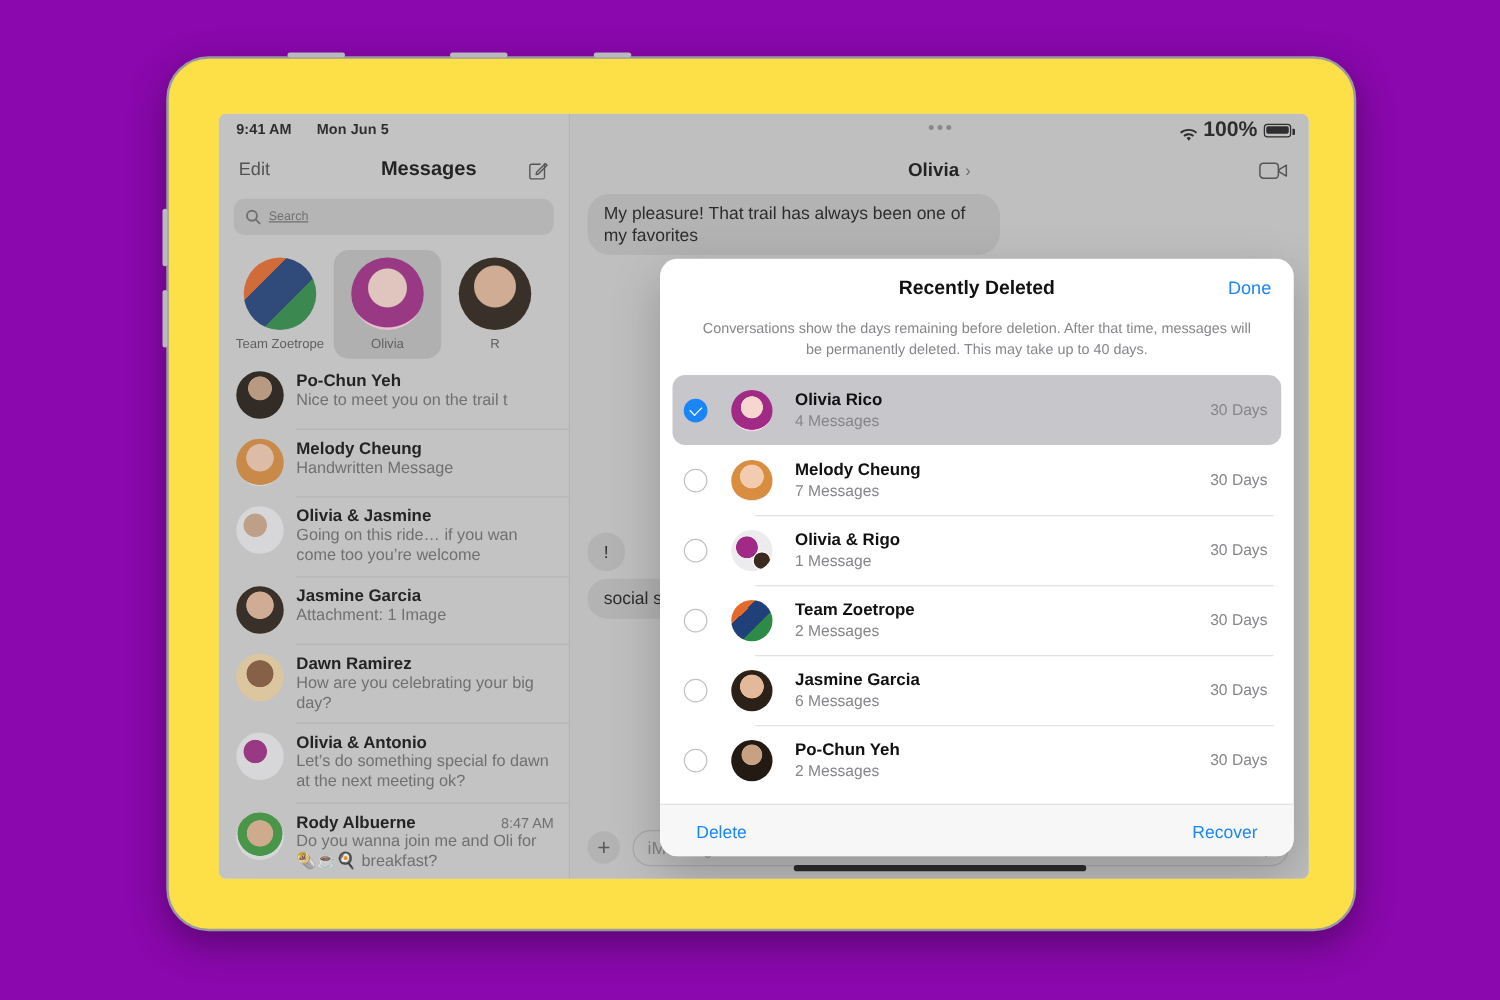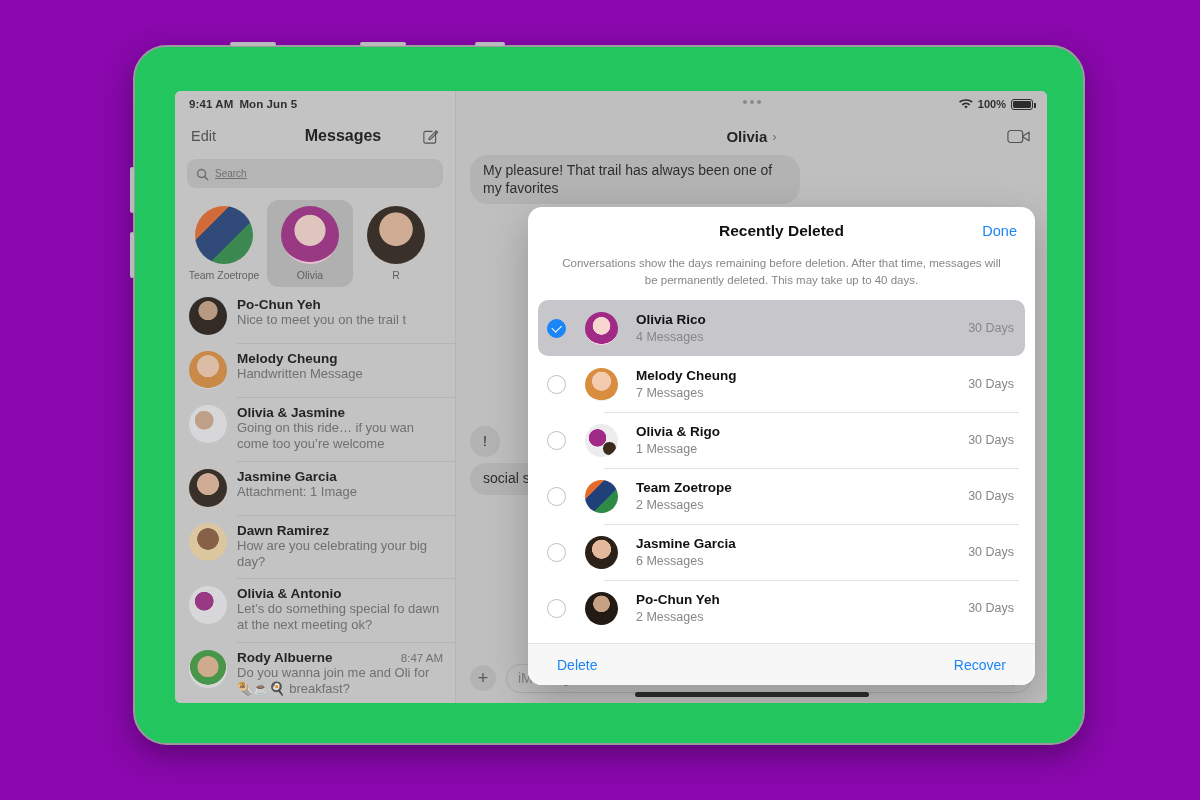--- a/index.html
+++ b/index.html
@@ -13,21 +13,21 @@
     position: relative;
     width: 1200px; height: 800px;
     background: #8A08AD;
   }
 
   
   #device-frame {
     position: absolute;
     left: 133px; top: 45px;
     width: 952px; height: 700px;
-    background: #22c55e;
+    background: #fde047;
     border-radius: 34px;
     border: 2px solid #9a9a9e;
     box-shadow: 0 10px 30px rgba(0,0,0,.35);
   }
   .side-button {
     position: absolute;
     background: #b9b9bd;
     border-radius: 2px;
     height: 4px;
     top: -5px;
@@ -61,21 +61,21 @@
     position: relative;
     overflow: hidden;
   }
   #status-bar {
     height: 26px;
     display: flex; align-items: center;
     padding-left: 14px;
     font-size: 11.5px; font-weight: bold; color: #1d1d1f;
     letter-spacing: .1px;
   }
-  #status-bar .stat-date { margin-left: 6px; }
+  #status-bar .stat-date { margin-left: 20px; }
   #sidebar-nav {
     height: 38px;
     display: flex; align-items: center; justify-content: space-between;
     padding: 0 16px;
   }
   #edit-button { font-size: 14.5px; color: #4a4a4c; }
   #sidebar-title { font-size: 16px; font-weight: bold; color: #111; margin-left: 48px; }
   #compose-icon { width: 17px; height: 17px; color: #4d4d4f; }
 
   #search-wrap { padding: 4px 12px 8px 12px; }
@@ -126,21 +126,21 @@
     background: #cfcfcf;
     display: flex; flex-direction: column;
   }
   #pane-status {
     height: 26px; display: flex; align-items: center; justify-content: space-between;
     padding: 0 14px 0 0; position: relative;
   }
   #grabber { position: absolute; left: 50%; transform: translateX(-50%); top: 9px;
     display: flex; gap: 3px; }
   #grabber span { width: 4px; height: 4px; border-radius: 50%; background: #8e8e90; }
-  #pane-status-right { display: flex; align-items: flex-end; gap: 5px; font-size: 11px; font-weight: bold; color:#1d1d1f; }
+  #pane-status-right { display: flex; align-items: center; gap: 5px; font-size: 17px; font-weight: bold; color:#1d1d1f; }
   .wifi-icon { width: 14px; height: 11px; }
   .batt { width: 22px; height: 11px; border: 1.4px solid #1d1d1f; border-radius: 3px; position: relative; }
   .batt::after { content:""; position:absolute; right:-3.5px; top:3px; width:2px; height:5px; background:#1d1d1f; border-radius:0 1px 1px 0;}
   .batt i { position:absolute; inset:1.2px; background:#1d1d1f; border-radius:1.4px; display:block; }
 
   #pane-nav {
     height: 38px; display: flex; align-items: center; justify-content: center;
     position: relative;
   }
   #pane-title { font-size: 15px; font-weight: bold; color: #111; }

